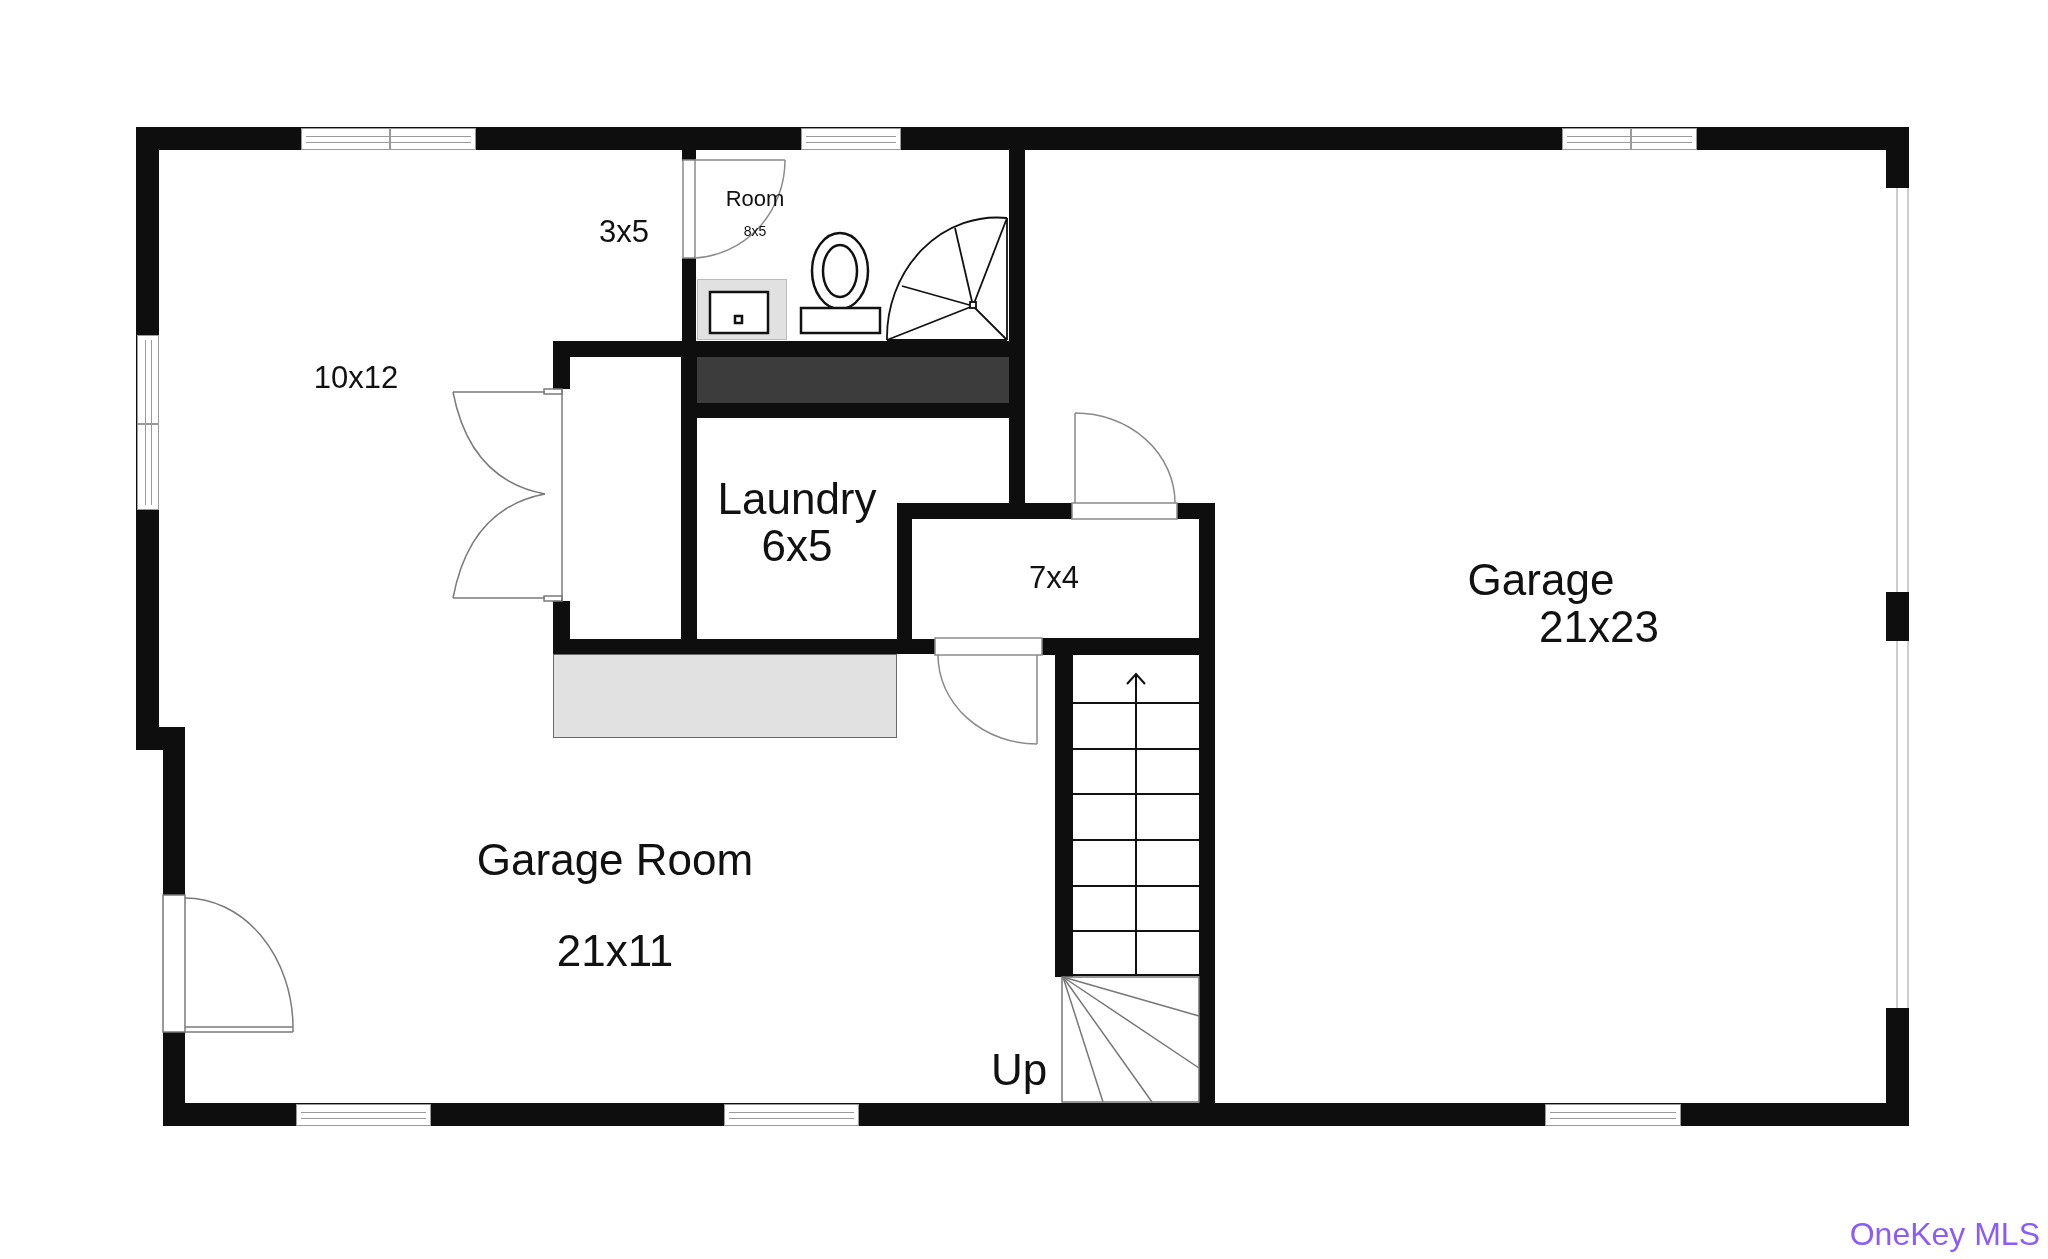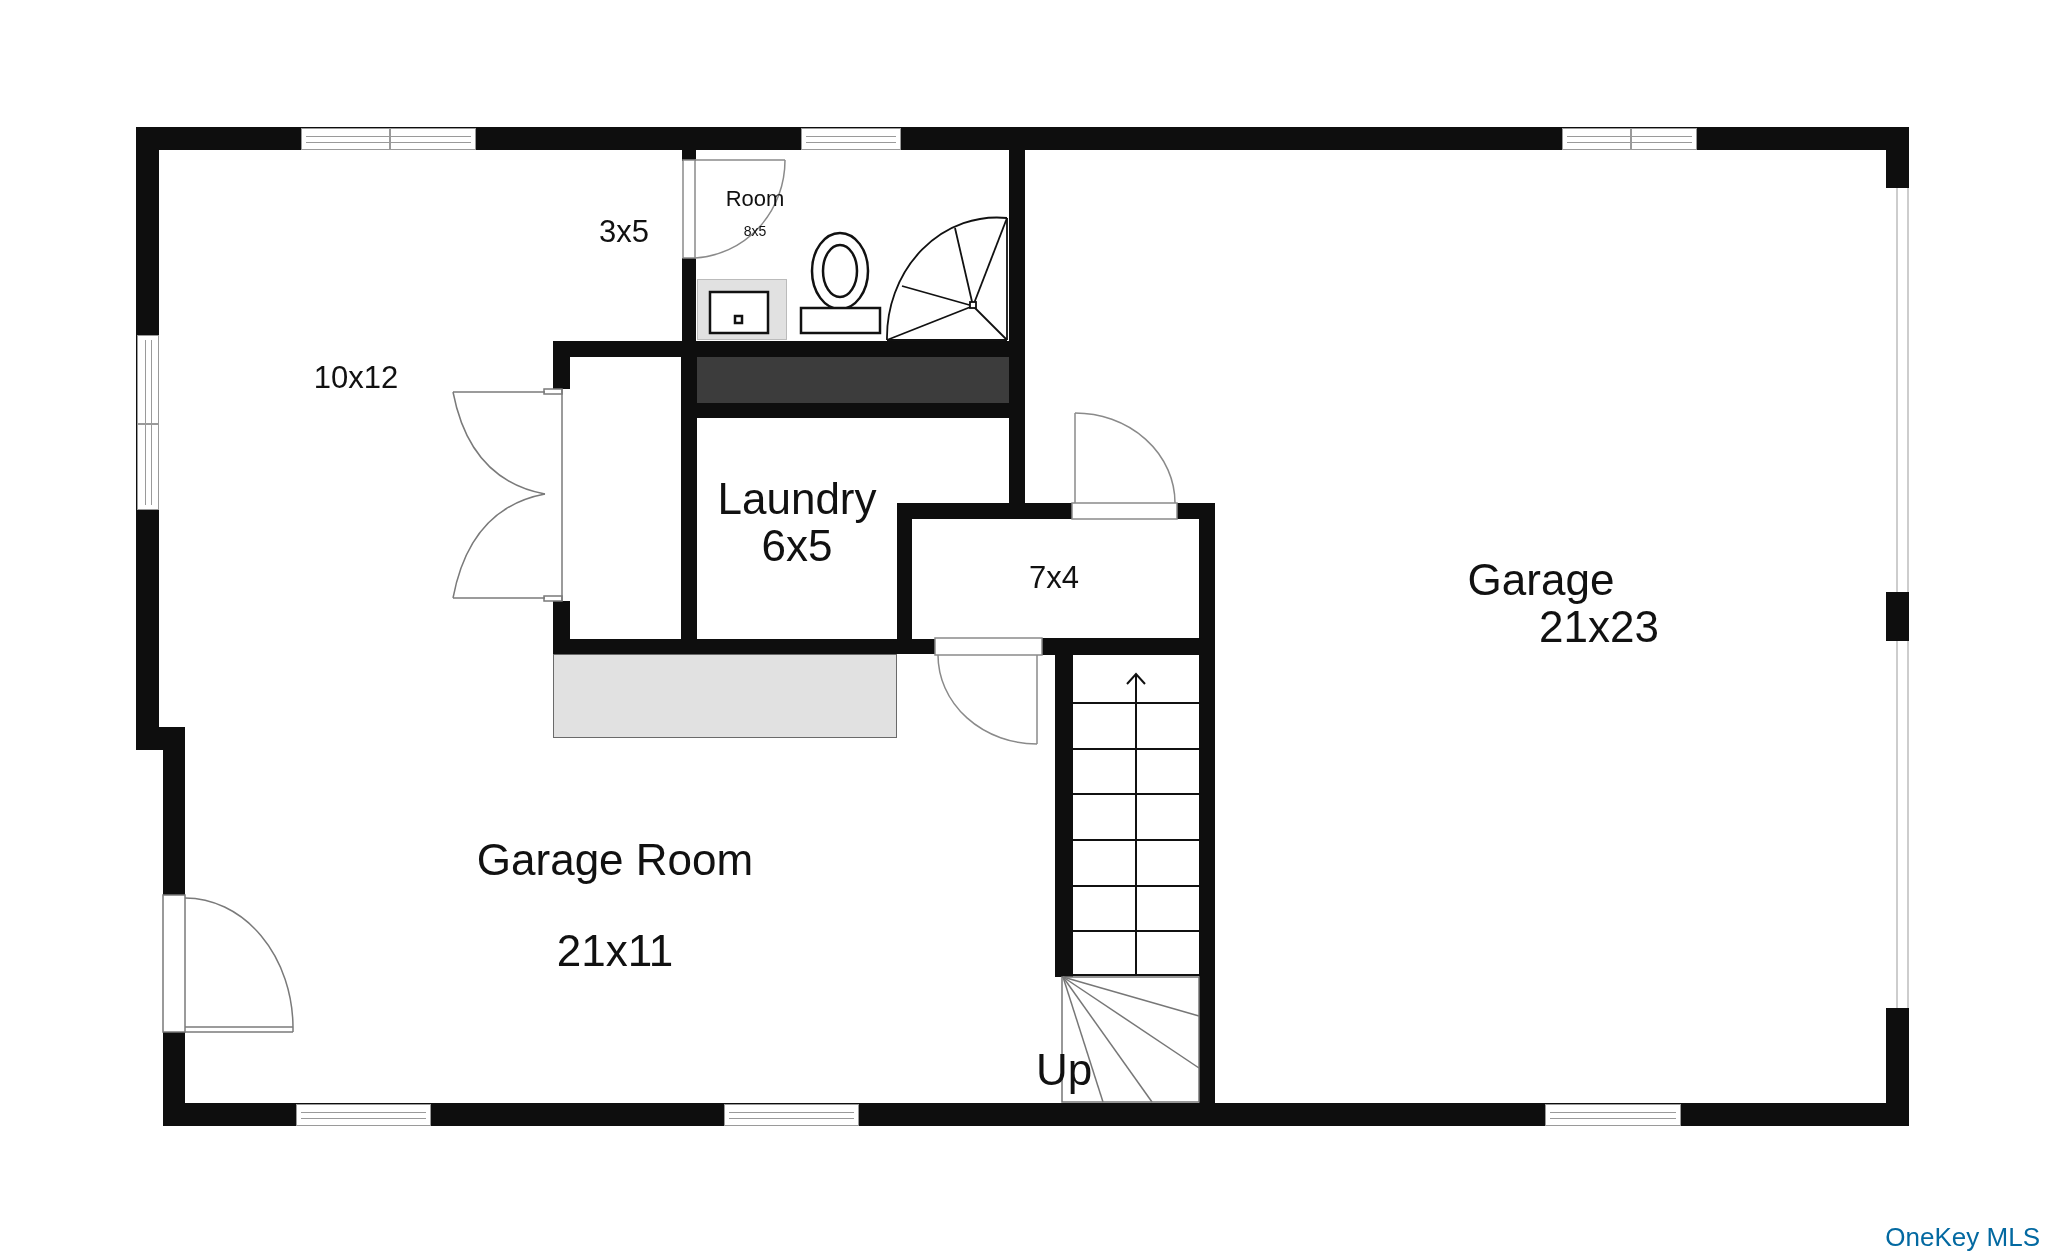--- a/index.html
+++ b/index.html
@@ -12,22 +12,22 @@
   .win.v::before, .win.v::after { content:""; position:absolute; top:4px; bottom:4px; width:1px; background:#9a9a9a; }
   .win.v::before { left:33%; } .win.v::after { left:66%; }
   .win .mull { position:absolute; background:#9a9a9a; }
   .fill-dark { position:absolute; background:#3c3c3c; }
   .fill-light { position:absolute; background:#e1e1e1; border:1px solid #6a6a6a; box-sizing:border-box; }
   .label { position:absolute; text-align:center; white-space:nowrap; line-height:1; transform:translateX(-50%); }
   .lg { font-size:44px; }
   .md { font-size:31px; }
   .sm { font-size:22px; }
   .xs { font-size:14px; }
-  .up { font-size:44px;margin-left:45px; }
-  .watermark { position:absolute; right:8px; bottom:6px; font-size:26px; color:#0369a1; }
+  .up { font-size:44px; }
+  .watermark { position:absolute; right:8px; bottom:6px; font-size:32px; color:#8b5cf6; }
   svg.overlay { position:absolute; left:0; top:0; }
 </style>
 </head>
 <body>
 
 <div class="wall" style="left:136px;top:127px;width:1773px;height:23px;"></div>
 <div class="wall" style="left:136px;top:127px;width:23px;height:623px;"></div>
 <div class="wall" style="left:136px;top:727px;width:49px;height:23px;"></div>
 <div class="wall" style="left:163px;top:727px;width:22px;height:399px;"></div>
 <div class="wall" style="left:163px;top:1103px;width:1746px;height:23px;"></div>

